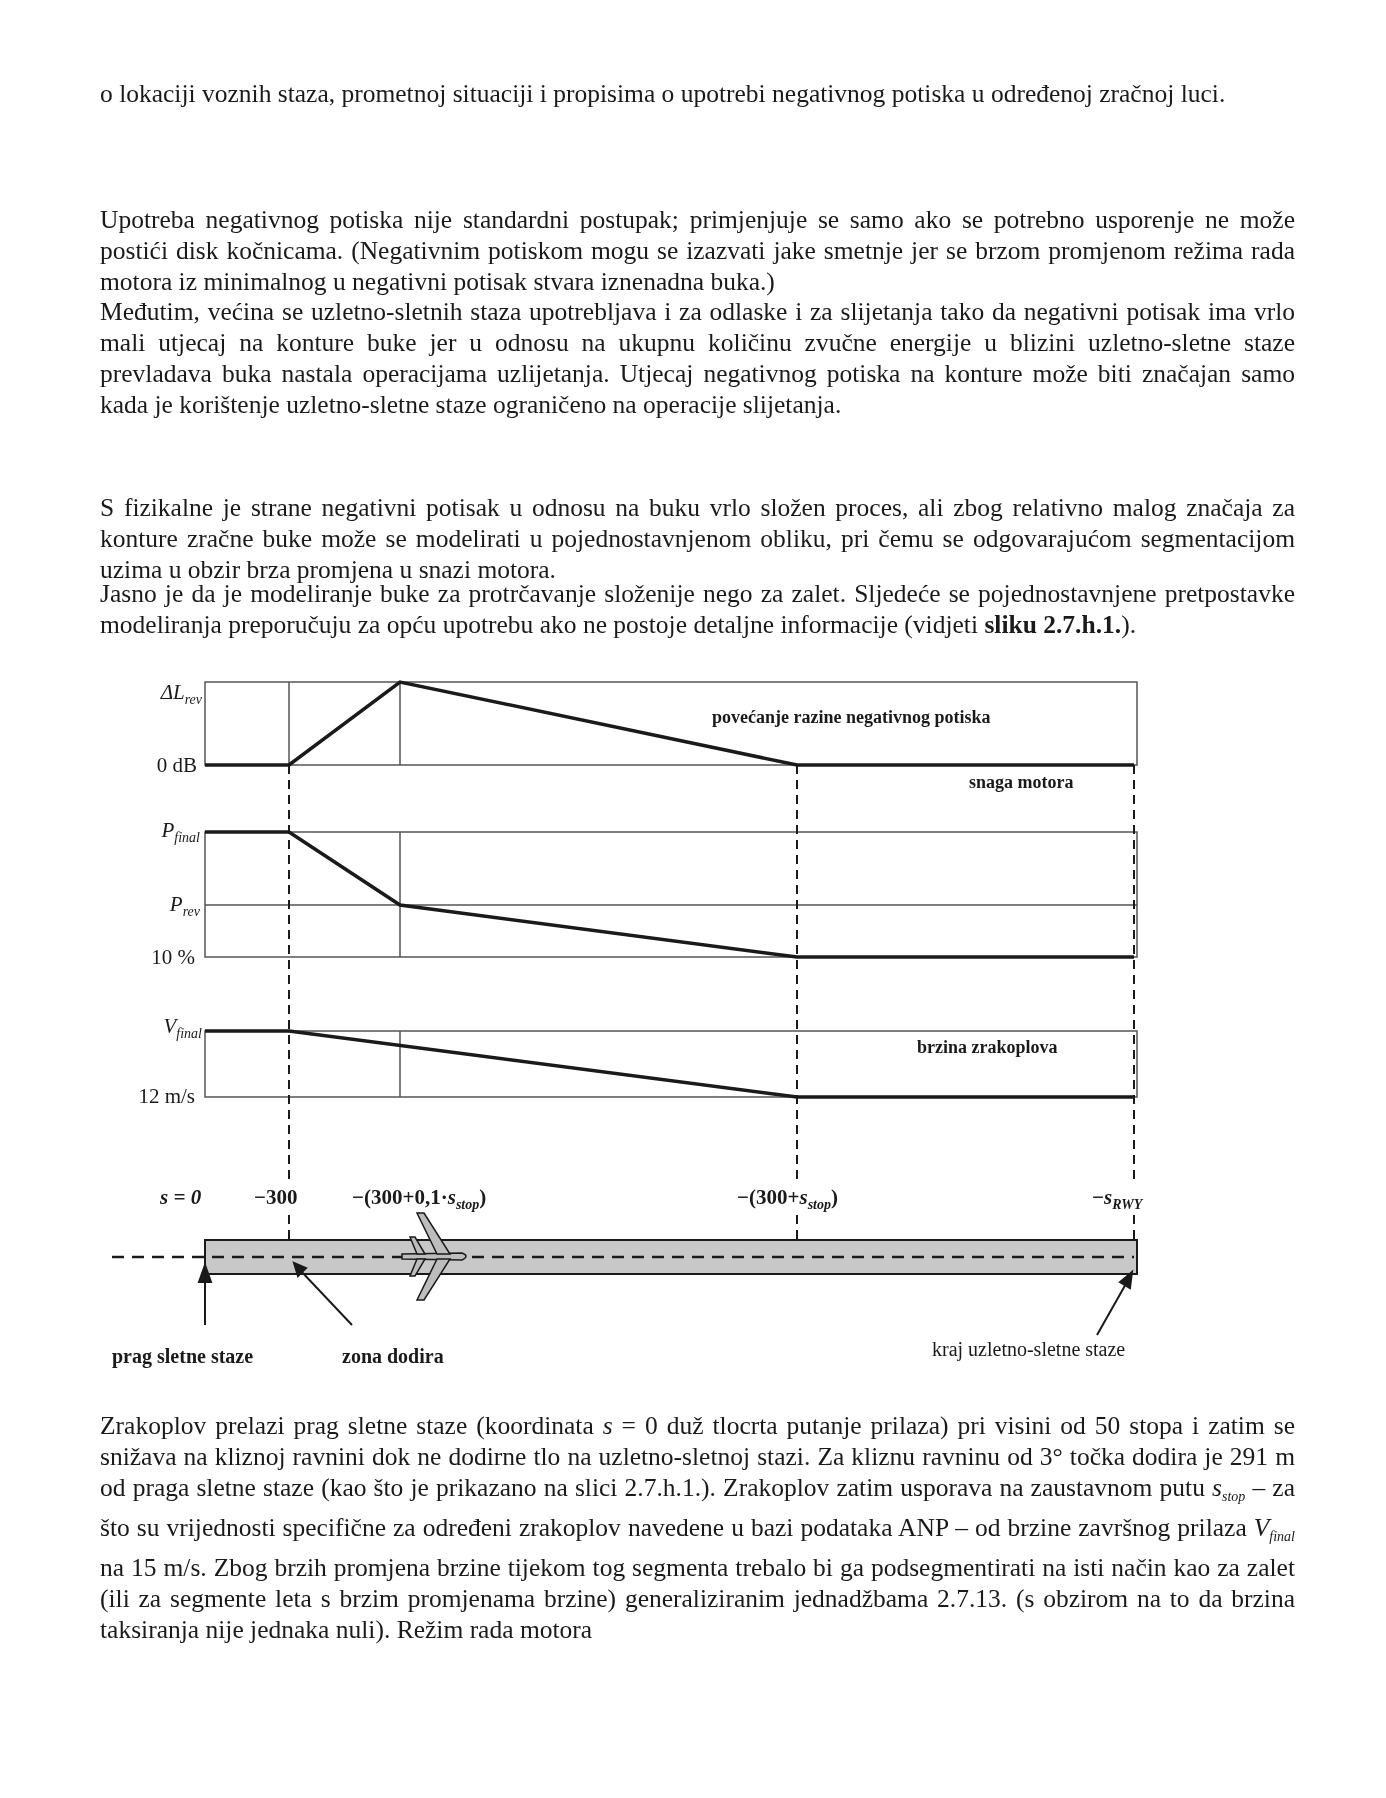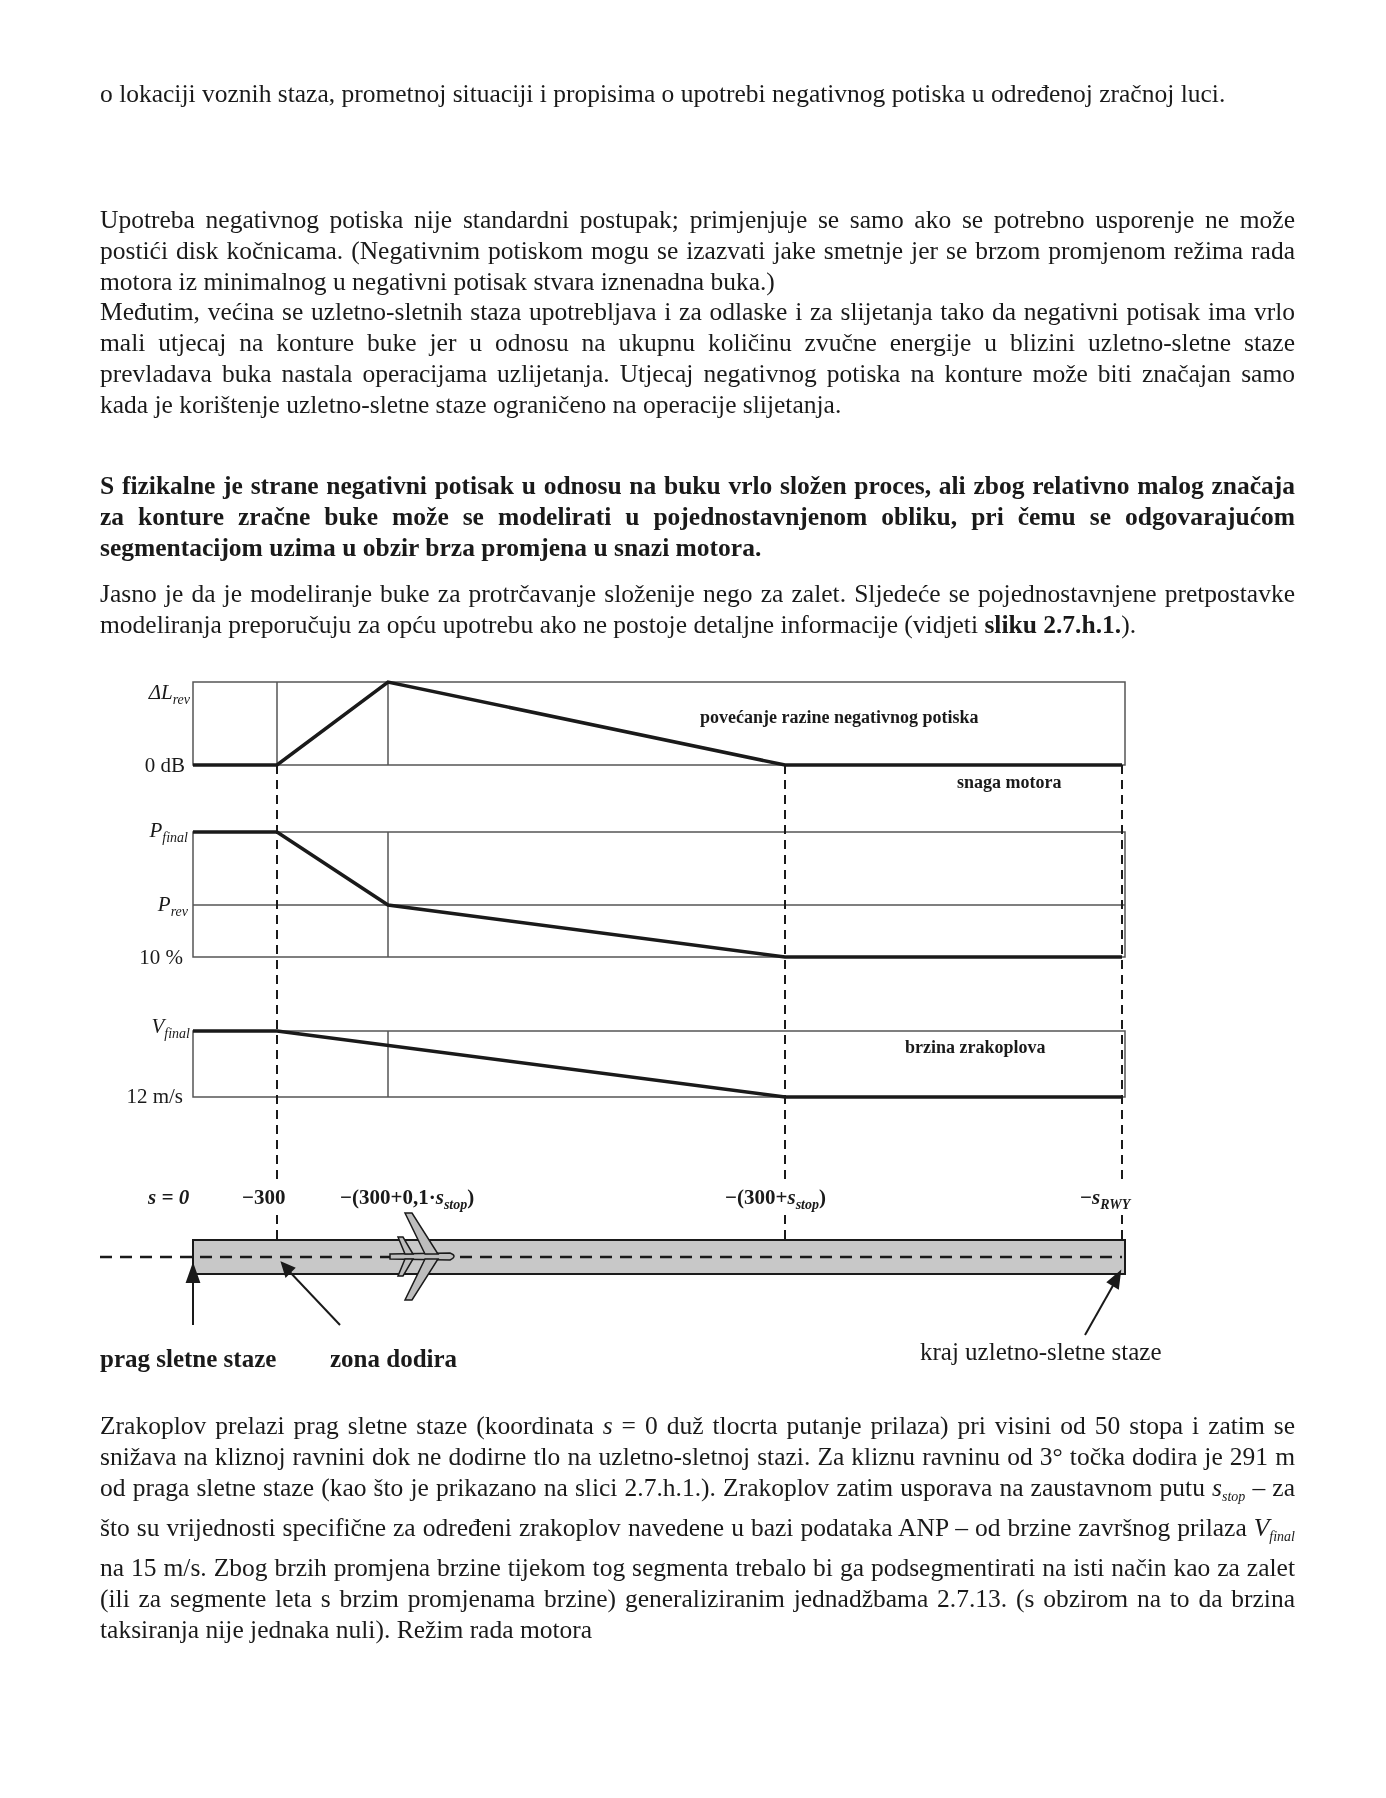--- a/index.html
+++ b/index.html
@@ -1,37 +1,37 @@
 <!DOCTYPE html>
 <html><head>
 <meta charset="utf-8">
 <style>
   html, body { margin: 0; padding: 0; background: #ffffff; }
   body { width: 1386px; height: 1798px; position: relative; overflow: hidden;
          font-family: "Liberation Serif", "DejaVu Serif", serif; color: #1a1a1a; }
   .para { position: absolute; left: 100px; width: 1195px; font-size: 25.5px; line-height: 31px;
           text-align: justify; margin: 0; }
   .para b { font-weight: bold; }
-  .figure { position: absolute; left: 0; top: 680px; width: 1126px; height: 720px; }
+  .figure { position: absolute; left: 12px; top: 680px; width: 1126px; height: 720px; }
   .fig-svg { position: absolute; left: 0; top: 0; }
   .ylab { position: absolute; font-size: 21px; text-align: right; width: 90px; font-style: normal; }
   .ylab.it { font-style: italic; }
   .panel-title { position: absolute; font-weight: bold; font-size: 18px; }
   .xlab { position: absolute; font-size: 21px; font-weight: bold; white-space: nowrap; }
-  .blab { position: absolute; font-size: 25px; white-space: nowrap; }
+  .blab { position: absolute; font-size: 20px; white-space: nowrap; }
   .sub { font-size: 14px; font-style: italic; vertical-align: -5px; }
   .it { font-style: italic; }
 </style>
 </head>
 <body>
 
 <p class="para" style="top:78px;">o lokaciji voznih staza, prometnoj situaciji i propisima o upotrebi negativnog potiska u određenoj zračnoj luci.</p>
 <p class="para" style="top:156px;margin-top:48px;">Upotreba negativnog potiska nije standardni postupak; primjenjuje se samo ako se potrebno usporenje ne može postići disk kočnicama. (Negativnim potiskom mogu se izazvati jake smetnje jer se brzom promjenom režima rada motora iz minimalnog u negativni potisak stvara iznenadna buka.)</p>
 <p class="para" style="top:296px;">Međutim, većina se uzletno-sletnih staza upotrebljava i za odlaske i za slijetanja tako da negativni potisak ima vrlo mali utjecaj na konture buke jer u odnosu na ukupnu količinu zvučne energije u blizini uzletno-sletne staze prevladava buka nastala operacijama uzlijetanja. Utjecaj negativnog potiska na konture može biti značajan samo kada je korištenje uzletno-sletne staze ograničeno na operacije slijetanja.</p>
-<p class="para" style="top:470px;font-weight:bold;">S fizikalne je strane negativni potisak u odnosu na buku vrlo složen proces, ali zbog relativno malog značaja za konture zračne buke može se modelirati u pojednostavnjenom obliku, pri čemu se odgovarajućom segmentacijom uzima u obzir brza promjena u snazi motora.</p>
+<p class="para" style="top:492px;">S fizikalne je strane negativni potisak u odnosu na buku vrlo složen proces, ali zbog relativno malog značaja za konture zračne buke može se modelirati u pojednostavnjenom obliku, pri čemu se odgovarajućom segmentacijom uzima u obzir brza promjena u snazi motora.</p>
 <p class="para" style="top:578px;"><span>Jasno je da je modeliranje buke za protrčavanje složenije nego za zalet. Sljedeće se pojednostavnjene pretpostavke modeliranja preporučuju za opću upotrebu ako ne postoje detaljne informacije (vidjeti </span><b>sliku 2.7.h.1.</b><span>).</span></p>
 
 <div class="figure">
   <svg class="fig-svg" width="1386" height="720" viewBox="0 680 1386 720">
 
     <g stroke="#555" stroke-width="1.5" fill="none">
       <rect x="193" y="682" width="932" height="83"></rect>
       <line x1="277" y1="682" x2="277" y2="765"></line>
       <line x1="388" y1="682" x2="388" y2="765"></line>
     </g>

